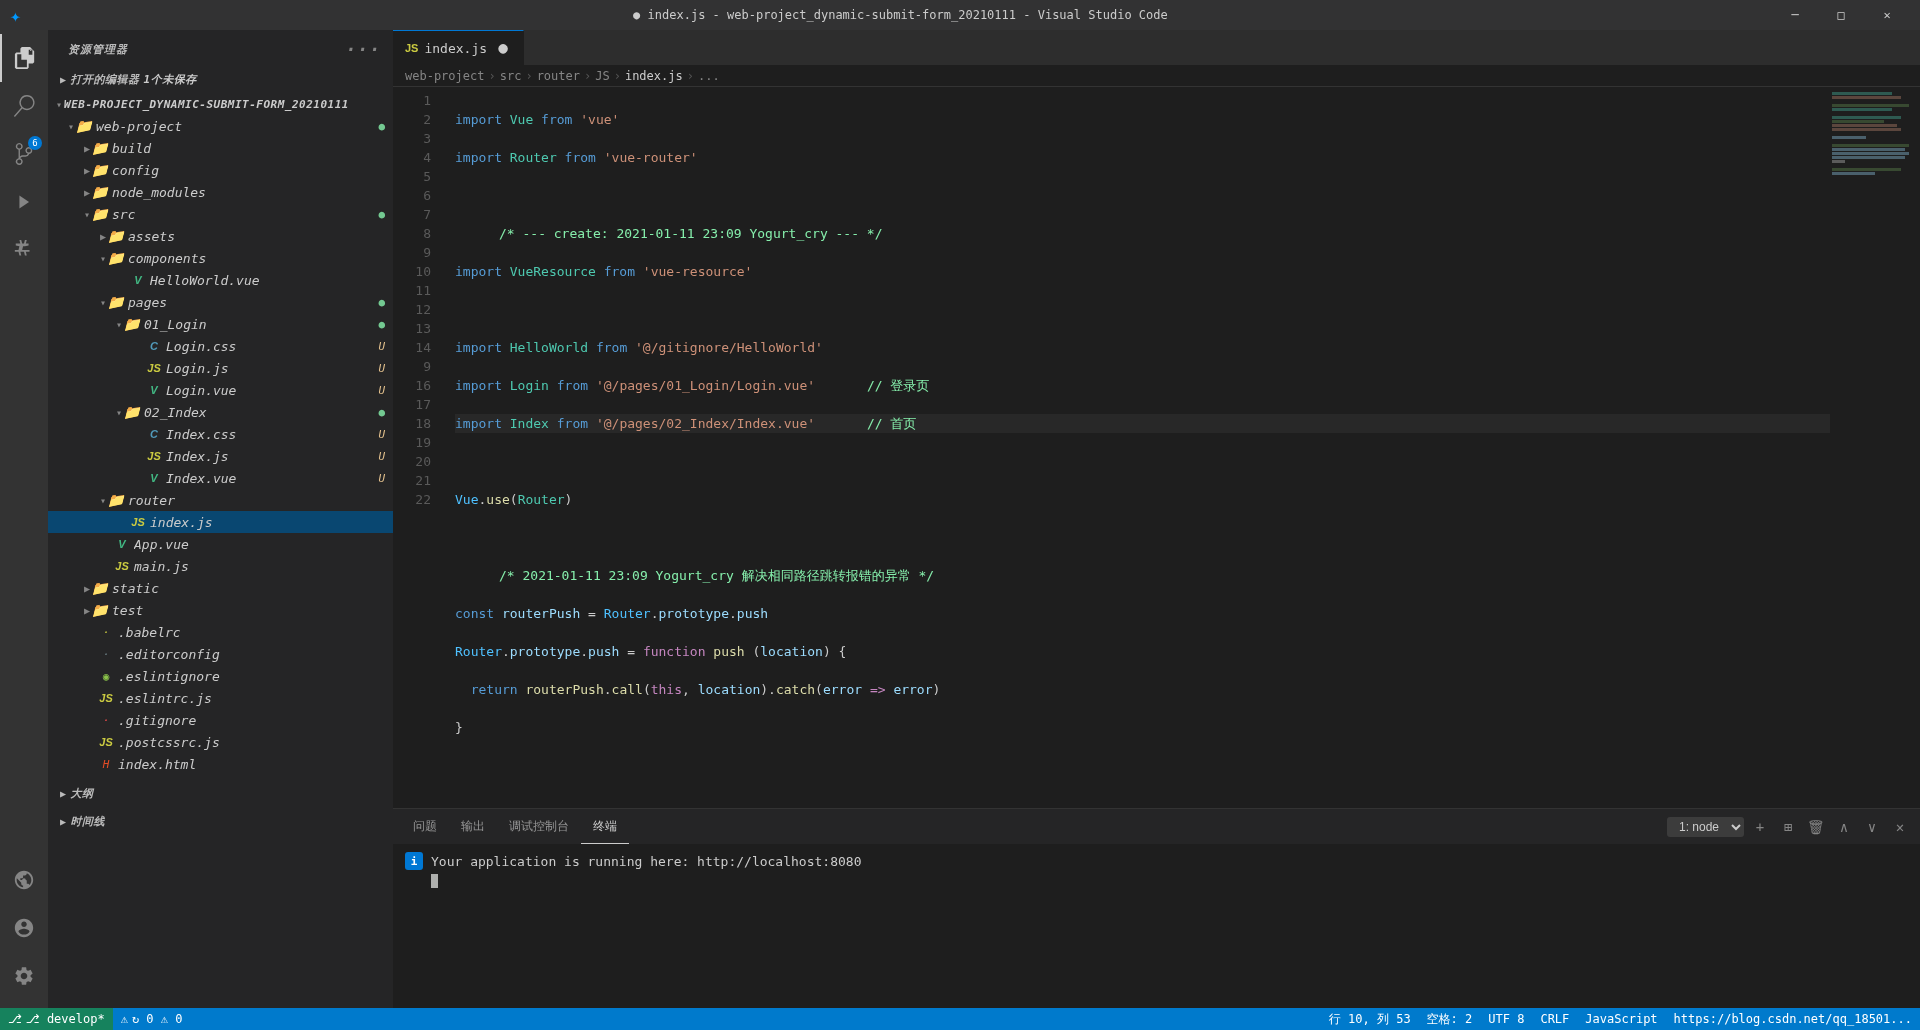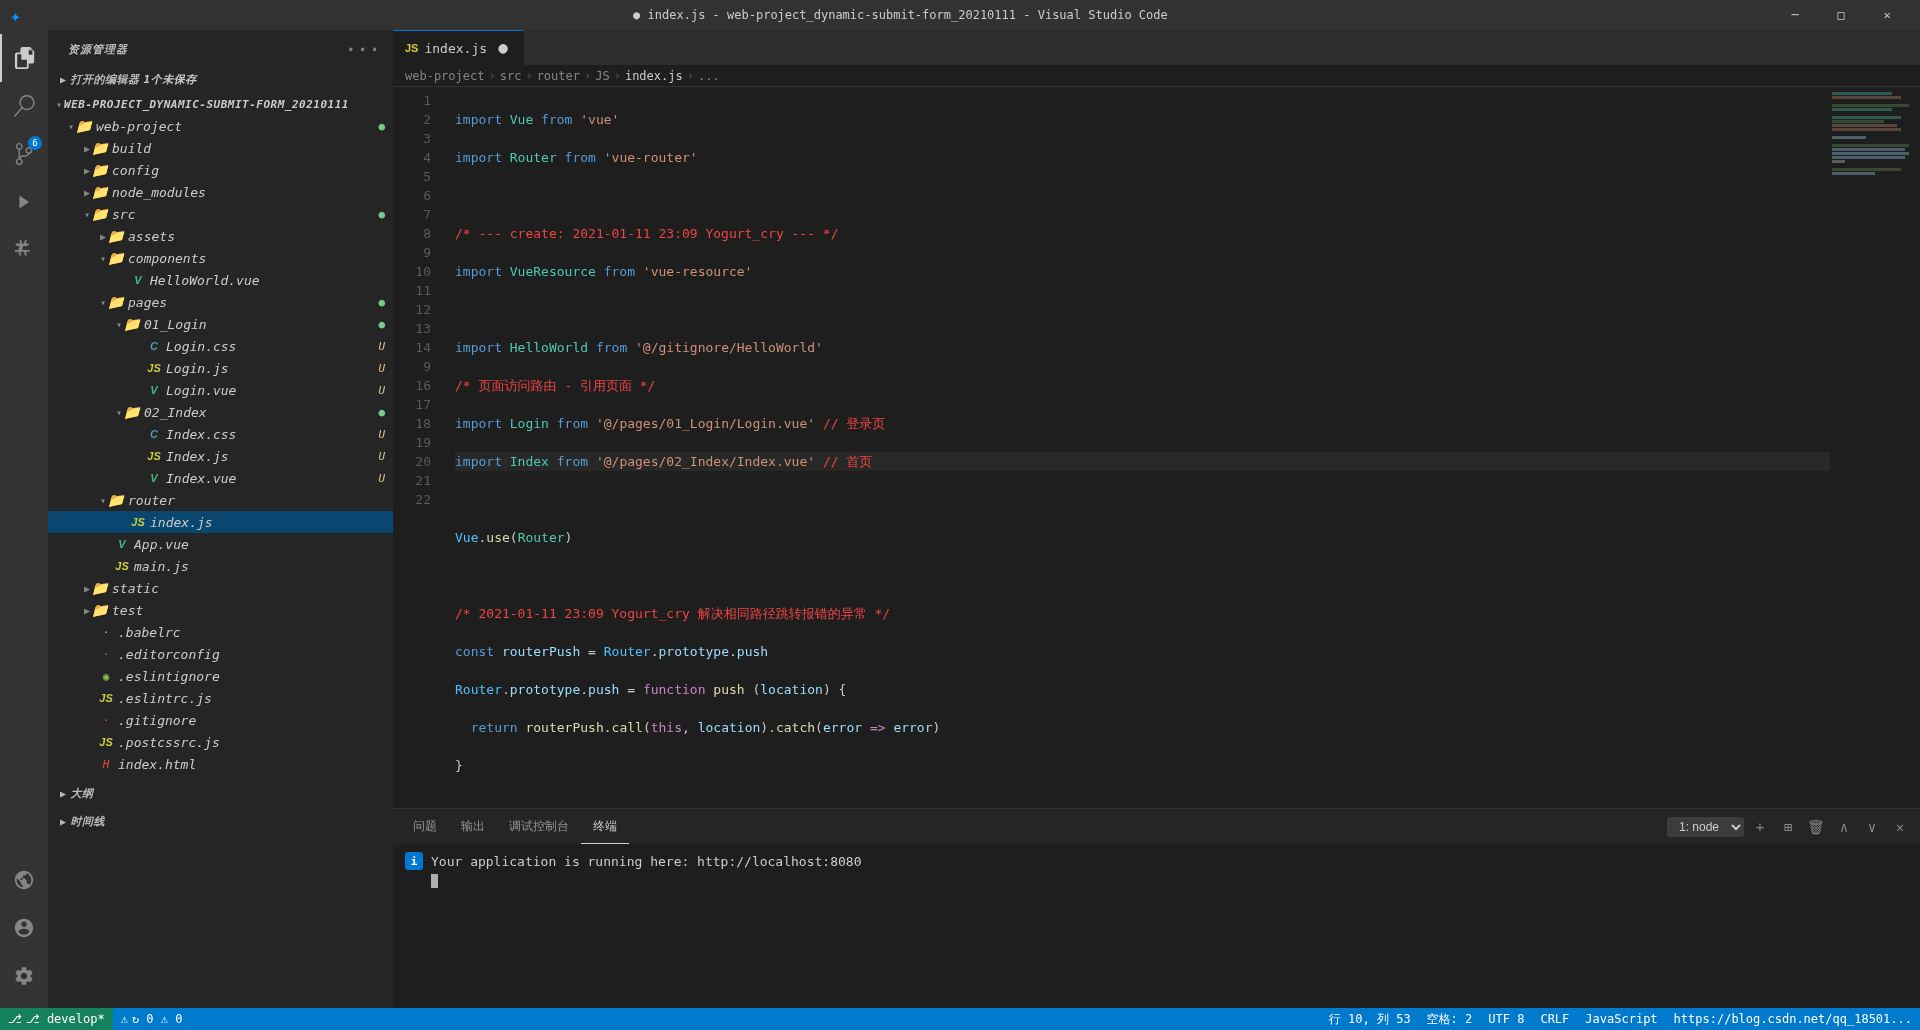--- a/index.html
+++ b/index.html
@@ -309,21 +309,21 @@
     .code-line { height: 19px; display: flex; align-items: center; }
     .code-line.active-line { background: #282828; }
 
     
     .kw { color: #c586c0; }      
     .kw2 { color: #569cd6; }     
     .str { color: #ce9178; }     
     .fn { color: #dcdcaa; }      
     .var { color: #9cdcfe; }     
     .obj { color: #4fc1ff; }     
-    .cm { color: #ef4444; }      
+    .cm { color: #86efac; margin-left: 44px; }      
     .punc { color: #cccccc; }    
     .type { color: #4ec9b0; }     
     .plain { color: #cccccc; }   
     .prop { color: #9cdcfe; }    
     .arrow-op { color: #c586c0; } 
 
     
     #minimap {
       width: 90px;
       background: #1e1e1e;
@@ -827,21 +827,20 @@
           <div>22</div>
       </div>
       <div id="code-content">
 <div class="code-line"><span class="kw2">import</span><span class="plain"> </span><span class="type">Vue</span><span class="plain"> </span><span class="kw2">from</span><span class="plain"> </span><span class="str">'vue'</span></div>
 <div class="code-line"><span class="kw2">import</span><span class="plain"> </span><span class="type">Router</span><span class="plain"> </span><span class="kw2">from</span><span class="plain"> </span><span class="str">'vue-router'</span></div>
 <div class="code-line">&nbsp;</div>
 <div class="code-line"><span class="cm">/* --- create: 2021-01-11 23:09 Yogurt_cry --- */</span></div>
 <div class="code-line"><span class="kw2">import</span><span class="plain"> </span><span class="type">VueResource</span><span class="plain"> </span><span class="kw2">from</span><span class="plain"> </span><span class="str">'vue-resource'</span></div>
 <div class="code-line">&nbsp;</div>
 <div class="code-line"><span class="kw2">import</span><span class="plain"> </span><span class="type">HelloWorld</span><span class="plain"> </span><span class="kw2">from</span><span class="plain"> </span><span class="str">'@/gitignore/HelloWorld'</span></div>
-<div class="code-line"><span class="cm">/* 页面访问路由 - 引用页面 */</span></div>
 <div class="code-line"><span class="kw2">import</span><span class="plain"> </span><span class="type">Login</span><span class="plain"> </span><span class="kw2">from</span><span class="plain"> </span><span class="str">'@/pages/01_Login/Login.vue'</span><span class="plain"> </span><span class="cm">// 登录页</span></div>
 <div class="code-line active-line"><span class="kw2">import</span><span class="plain"> </span><span class="type">Index</span><span class="plain"> </span><span class="kw2">from</span><span class="plain"> </span><span class="str">'@/pages/02_Index/Index.vue'</span><span class="plain"> </span><span class="cm">// 首页</span></div>
 <div class="code-line">&nbsp;</div>
 <div class="code-line"><span class="obj">Vue</span><span class="punc">.</span><span class="fn">use</span><span class="punc">(</span><span class="type">Router</span><span class="punc">)</span></div>
 <div class="code-line">&nbsp;</div>
 <div class="code-line"><span class="cm">/* 2021-01-11 23:09 Yogurt_cry 解决相同路径跳转报错的异常 */</span></div>
 <div class="code-line"><span class="kw2">const</span><span class="plain"> </span><span class="var">routerPush</span><span class="plain"> = </span><span class="obj">Router</span><span class="punc">.</span><span class="prop">prototype</span><span class="punc">.</span><span class="prop">push</span></div>
 <div class="code-line"><span class="obj">Router</span><span class="punc">.</span><span class="prop">prototype</span><span class="punc">.</span><span class="prop">push</span><span class="plain"> = </span><span class="kw">function</span><span class="plain"> </span><span class="fn">push</span><span class="plain"> (</span><span class="var">location</span><span class="plain">) {</span></div>
 <div class="code-line"><span class="plain">  </span><span class="kw2">return</span><span class="plain"> </span><span class="fn">routerPush</span><span class="punc">.</span><span class="fn">call</span><span class="punc">(</span><span class="kw">this</span><span class="punc">,</span><span class="plain"> </span><span class="var">location</span><span class="punc">).</span><span class="fn">catch</span><span class="punc">(</span><span class="var">error</span><span class="plain"> </span><span class="arrow-op">=&gt;</span><span class="plain"> </span><span class="var">error</span><span class="punc">)</span></div>
 <div class="code-line"><span class="punc">}</span></div>

